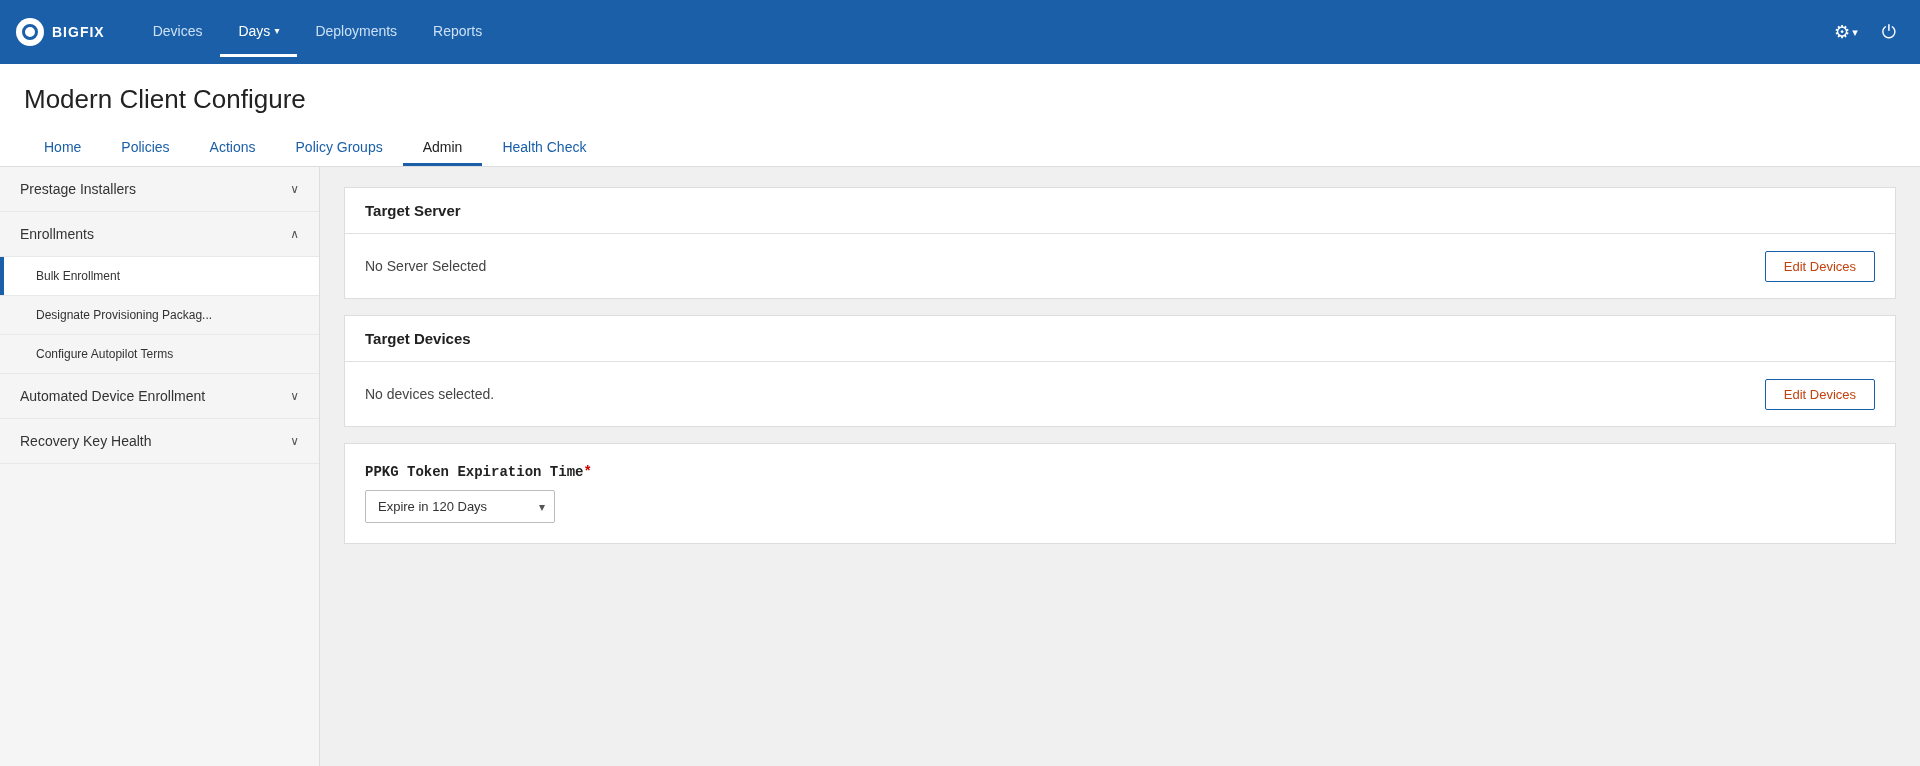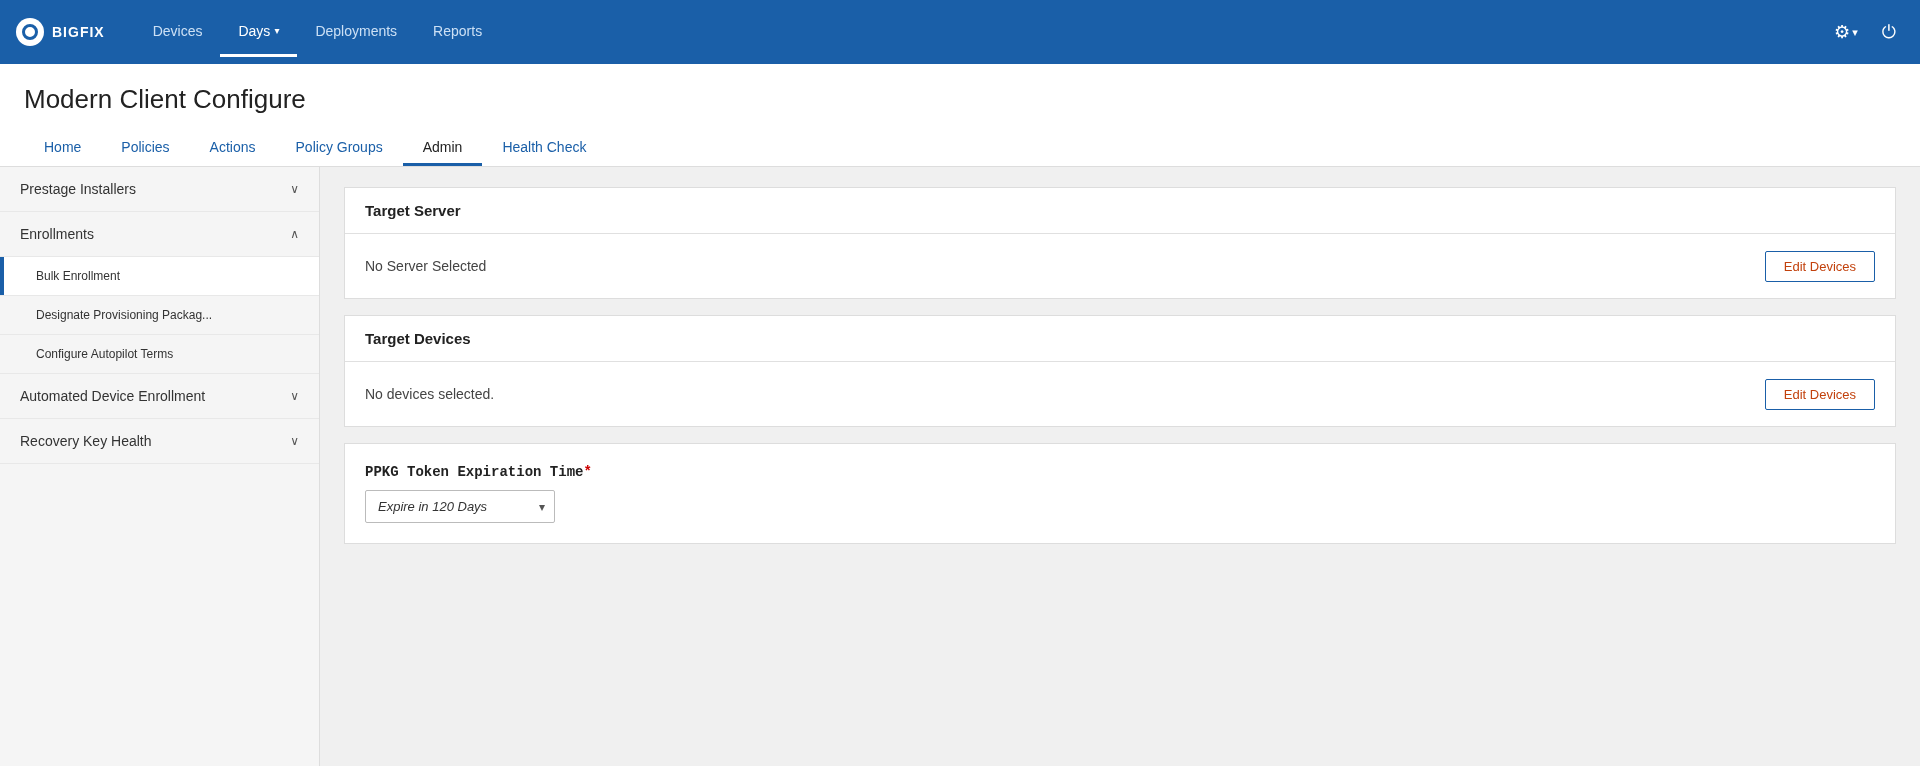--- a/index.html
+++ b/index.html
@@ -229,21 +229,20 @@
       appearance: none;
       -webkit-appearance: none;
       border: 1px solid #bbb;
       background: white;
       padding: 8px 36px 8px 12px;
       font-size: 13px;
       color: #333;
       cursor: pointer;
       min-width: 190px;
       border-radius: 2px;
-      font-style: italic;
     }
     .select-arrow {
       position: absolute;
       right: 10px;
       top: 50%;
       transform: translateY(-50%);
       pointer-events: none;
       color: #555;
       font-size: 12px;
     }

